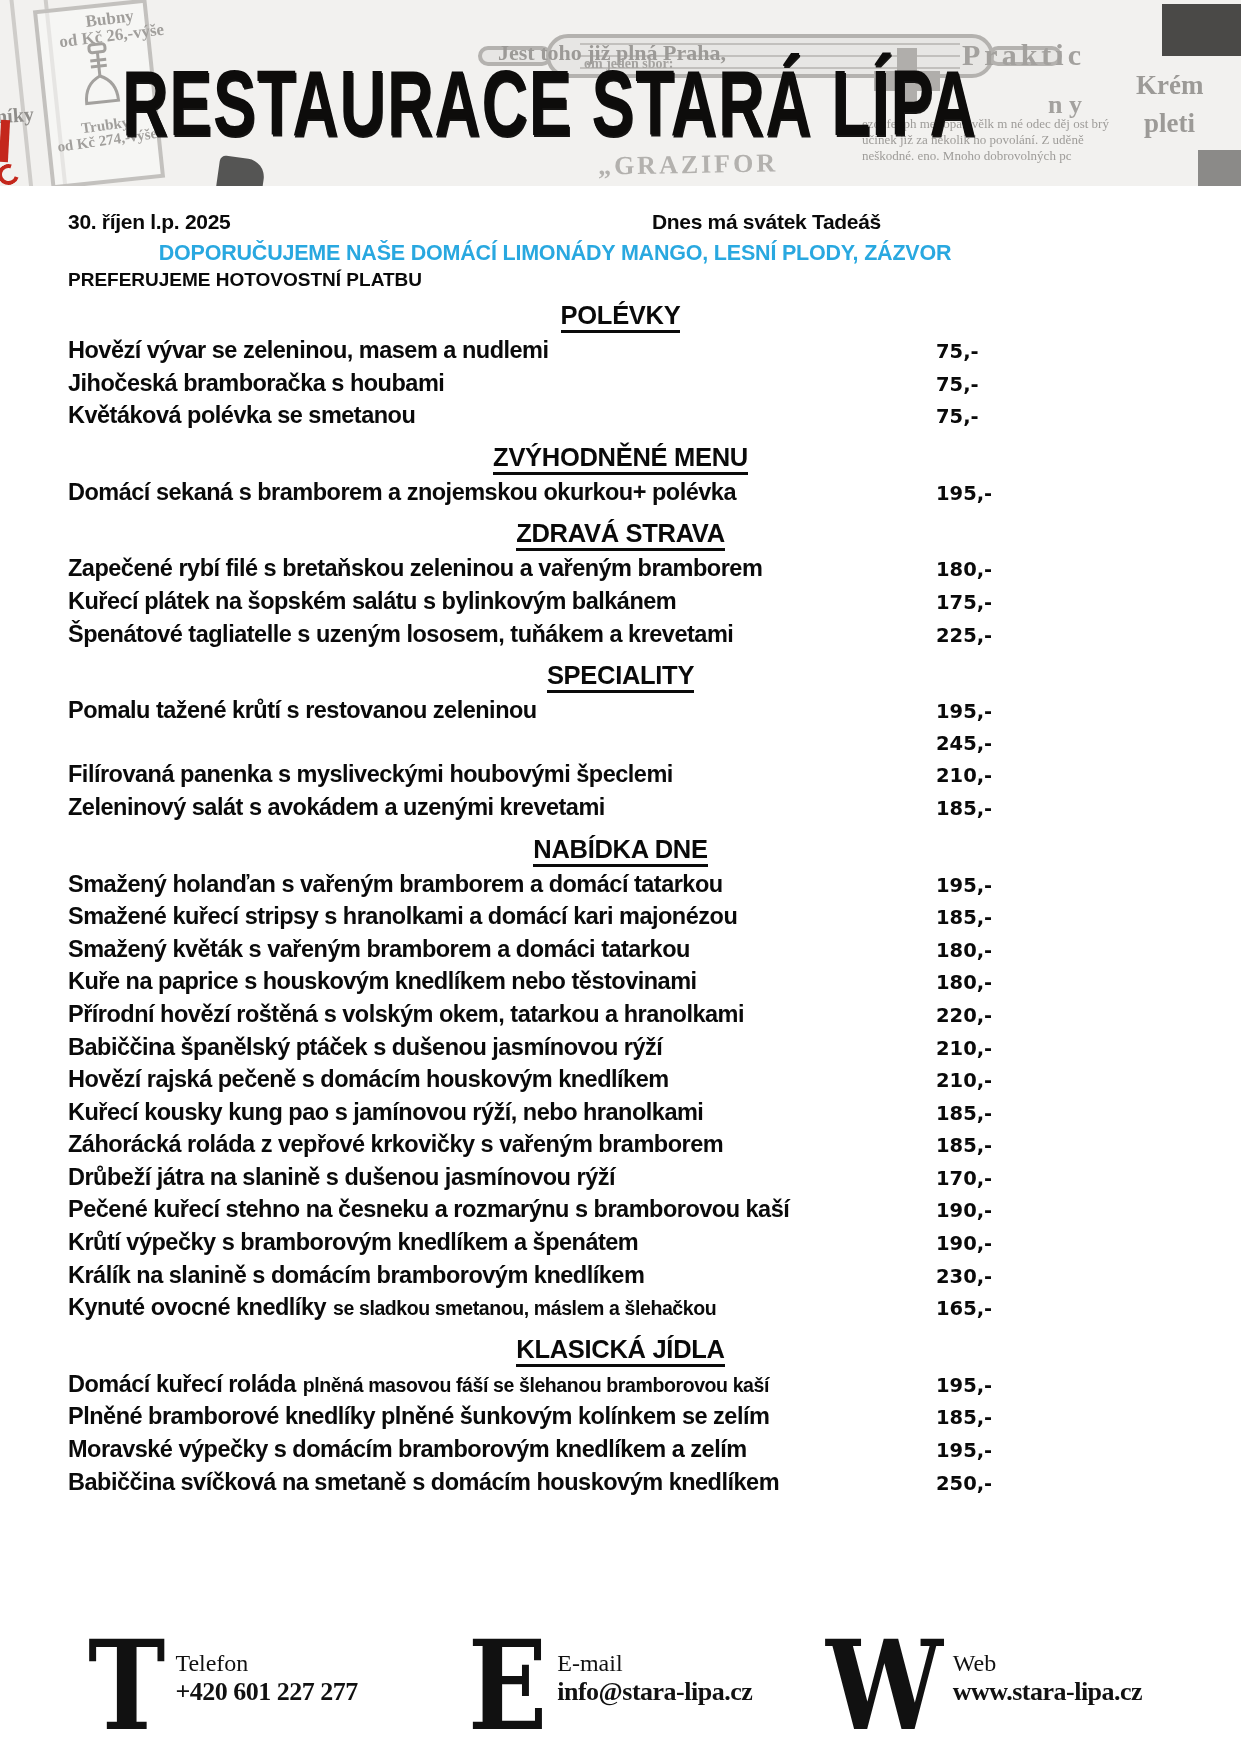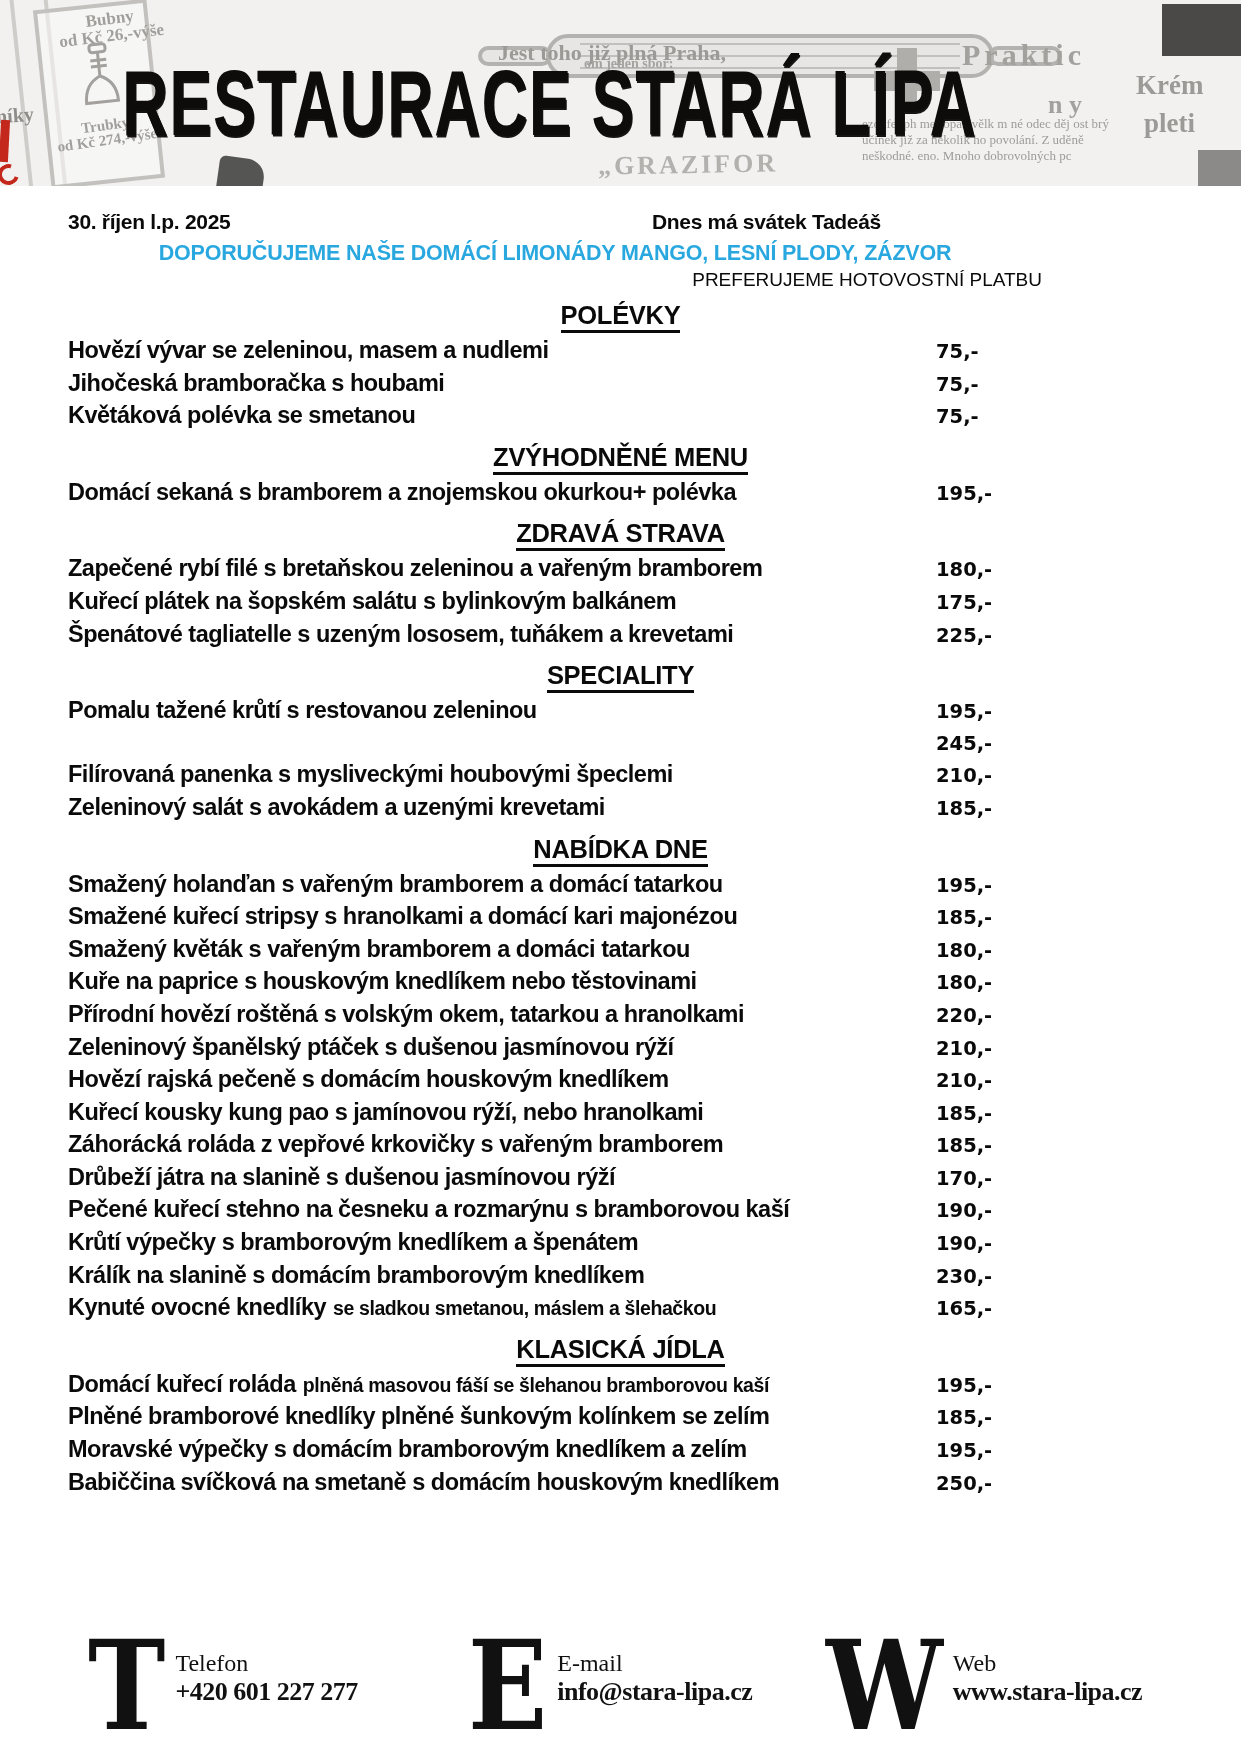--- a/index.html
+++ b/index.html
@@ -48,21 +48,21 @@
     font-size:61px;letter-spacing:1px;color:#0d0c0b;white-space:nowrap;
     transform:scale(1.05,1.52);transform-origin:left top;
     text-shadow:1px 1px 0 #151413;
   }
   
   .content{position:relative;padding-left:68px;}
   .date-row{display:flex;justify-content:space-between;margin-top:24px;
             padding-right:360px;font-weight:bold;font-size:21px;letter-spacing:-0.3px;}
   .promo-line{width:974px;text-align:center;font-weight:bold;font-size:21.5px;
               letter-spacing:-0.2px;margin-top:7px;}
-  .payment-line{width:974px;text-align:right;font-weight:normal;font-size:19px;margin-top:3px;}
+  .payment-line{width:974px;text-align:left;font-weight:bold;font-size:19px;margin-top:3px;}
   .section-heading{width:1105px;text-align:center;font-size:25.5px;font-weight:bold;
                    margin:10px 0 5px 0;letter-spacing:-0.3px;}
   .heading-text{border-bottom:3px solid #0a0a0a;padding-bottom:1px;}
   .menu-row{display:flex;align-items:baseline;width:940px;line-height:31.6px;}
   .item-name{font-size:23.5px;font-weight:bold;letter-spacing:-0.5px;white-space:nowrap;}
   .item-name-small{font-size:19.5px;font-weight:bold;letter-spacing:-0.4px;margin-left:7px;white-space:nowrap;}
   .item-price{margin-left:auto;flex-shrink:0;min-width:72px;text-align:left;
               font-family:"DejaVu Sans",sans-serif;font-size:19.5px;font-weight:bold;}
   
   .footer{position:absolute;left:0;top:1636px;width:1241px;height:119px;}
@@ -221,21 +221,21 @@
       </div>
       <div class="menu-row">
         <span class="item-name">Kuře na paprice s houskovým knedlíkem nebo těstovinami</span>
         <span class="item-price">180,-</span>
       </div>
       <div class="menu-row">
         <span class="item-name">Přírodní hovězí roštěná s volským okem, tatarkou a hranolkami</span>
         <span class="item-price">220,-</span>
       </div>
       <div class="menu-row">
-        <span class="item-name">Zeleninový španělský ptáček s dušenou jasmínovou rýží</span>
+        <span class="item-name">Babiččina španělský ptáček s dušenou jasmínovou rýží</span>
         <span class="item-price">210,-</span>
       </div>
       <div class="menu-row">
         <span class="item-name">Hovězí rajská pečeně s domácím houskovým knedlíkem</span>
         <span class="item-price">210,-</span>
       </div>
       <div class="menu-row">
         <span class="item-name">Kuřecí kousky kung pao s jamínovou rýží, nebo hranolkami</span>
         <span class="item-price">185,-</span>
       </div>

